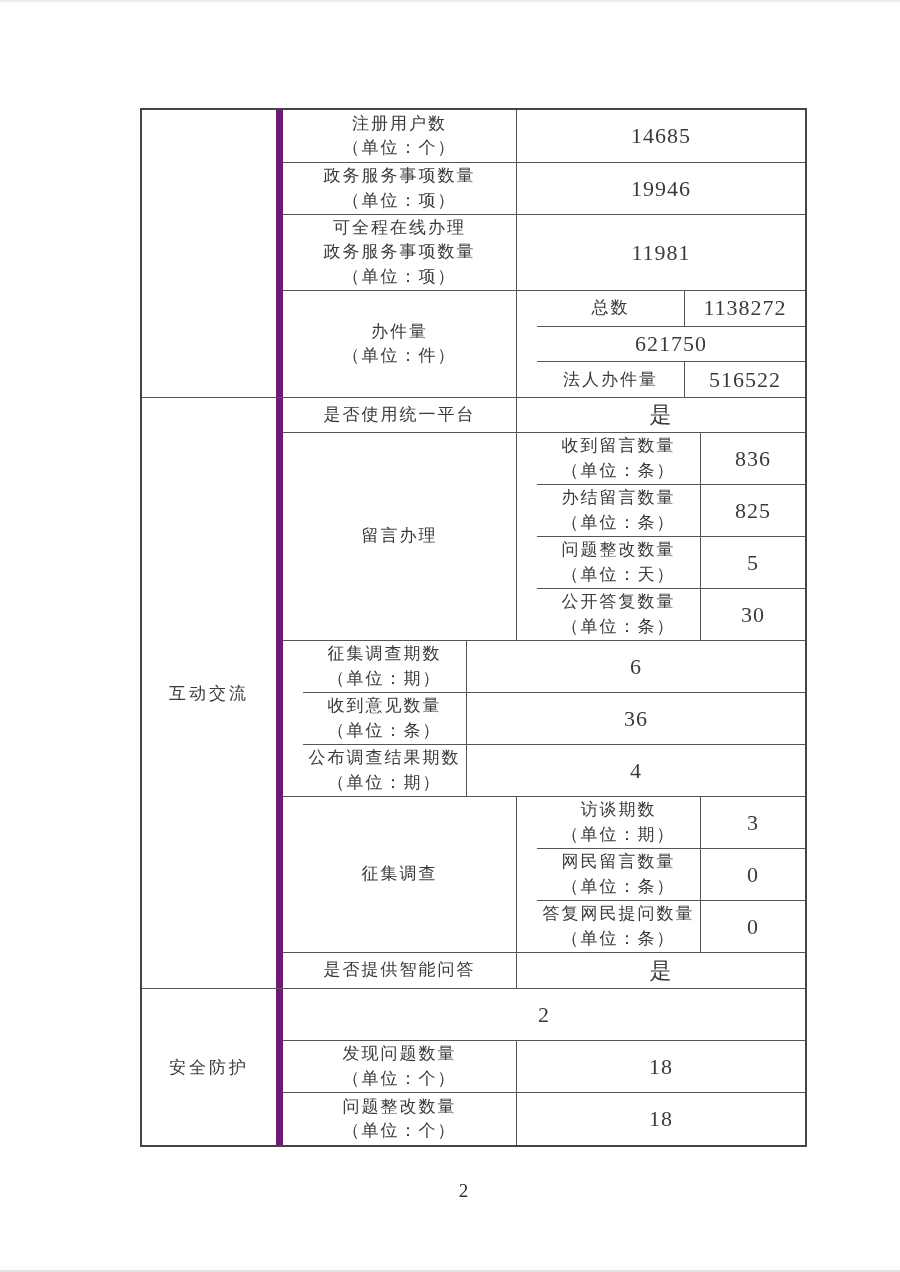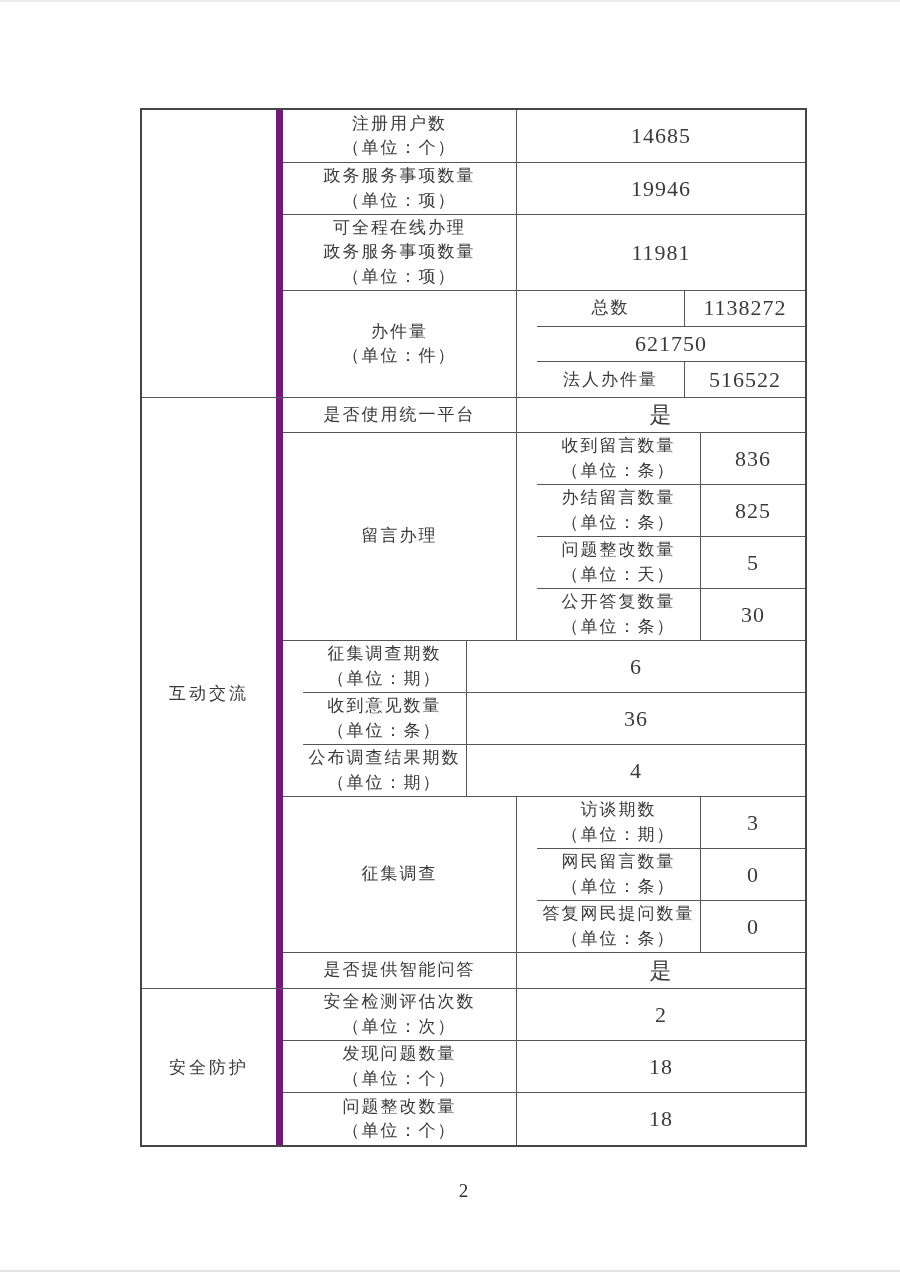--- a/index.html
+++ b/index.html
@@ -219,24 +219,20 @@
         </div>
 
       </div>
     </div>
 
     <div class="sect">
       <div class="cat">安全防护</div>
       <div class="body">
 
         <div class="r h52">
-          <div class="lbl">
-            <div>安全检测评估次数</div>
-            <div>（单位：次）</div>
-          </div>
           <div class="val">2</div>
         </div>
 
         <div class="r h52">
           <div class="lbl">
             <div>发现问题数量</div>
             <div>（单位：个）</div>
           </div>
           <div class="val">18</div>
         </div>

